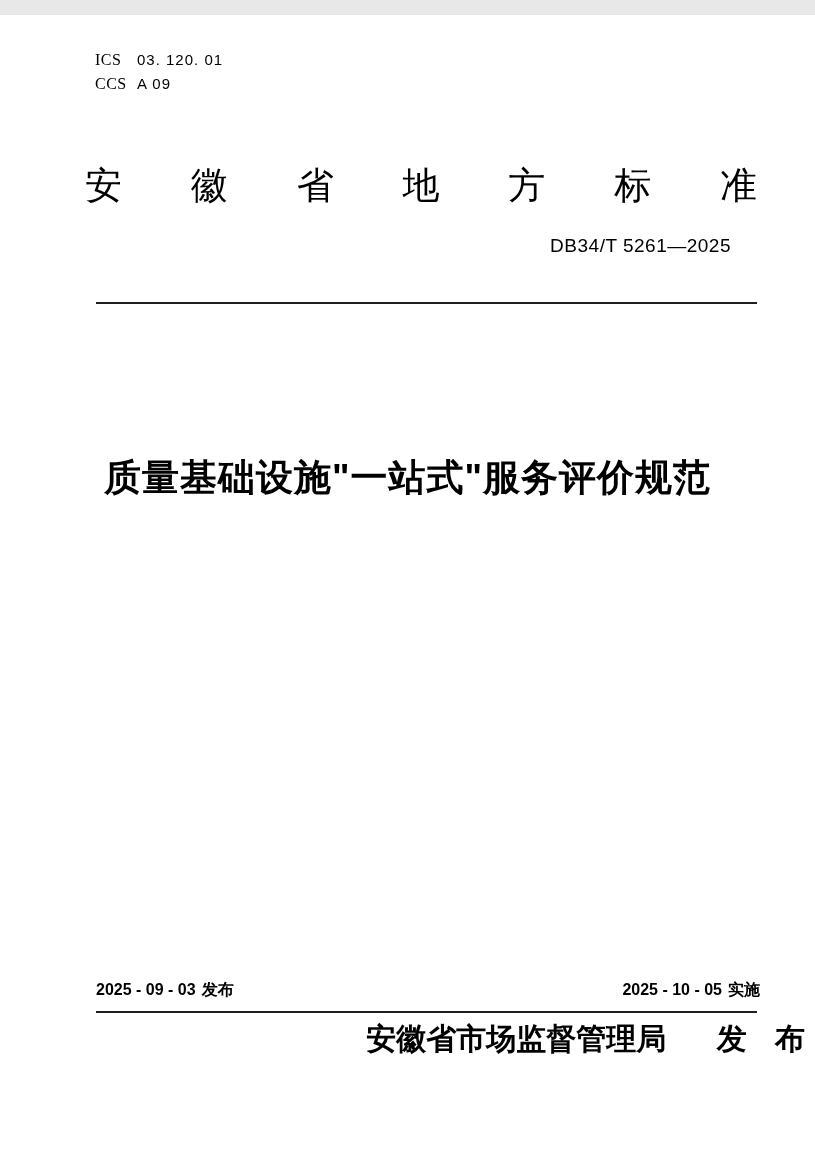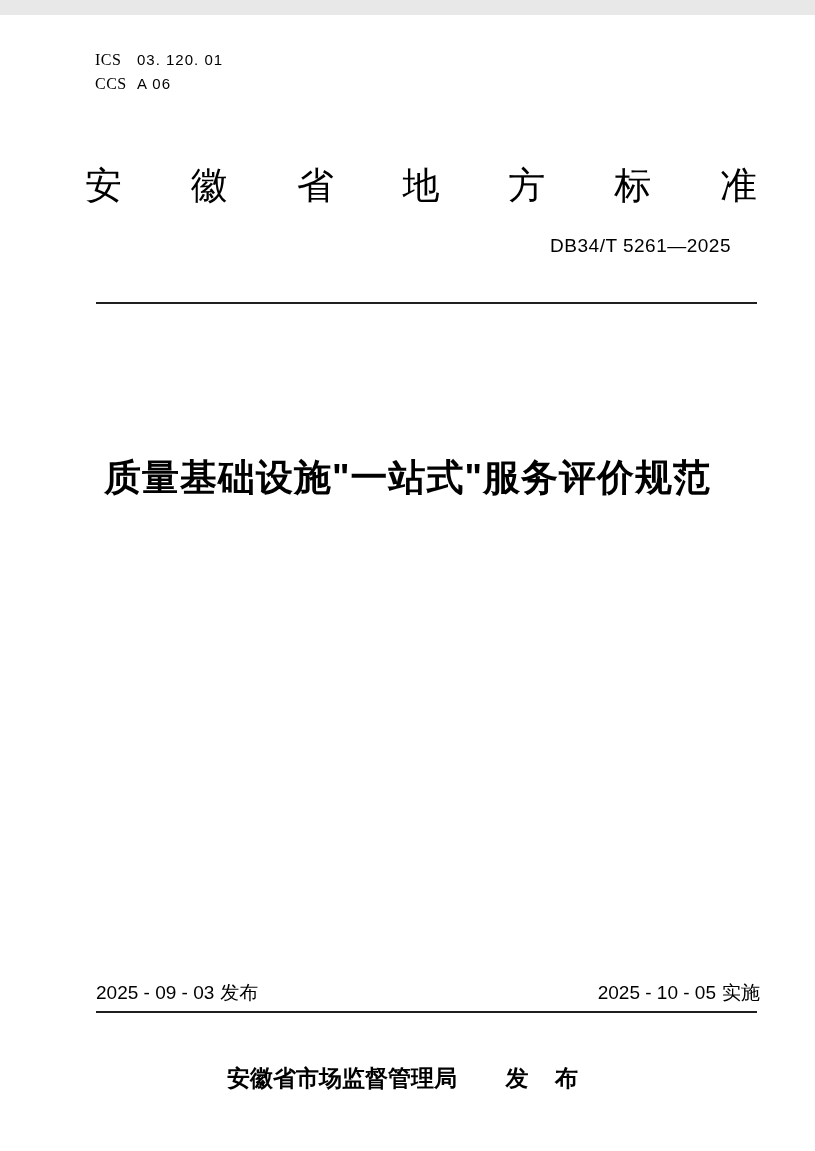--- a/index.html
+++ b/index.html
@@ -123,53 +123,53 @@
   }
 
   
   .footer-dates {
     position: absolute;
     left: 96px;
     top: 965px;
     width: 664px;
     display: flex;
     justify-content: space-between;
-    font-size: 19px;
-    font-weight: 400;
+    font-size: 16px;
+    font-weight: 700;
     white-space: nowrap;
   }
   .footer-dates .date-label { margin-left: 6px; }
 
   
   .publisher-row {
     position: absolute;
-    top: 1048px;
+    top: 1004px;
     left: 0;
     width: 100%;
-    text-align: center;
-    font-size: 23px;
+    text-align: right;
+    font-size: 30px;
     font-weight: 700;
     white-space: nowrap;
   }
   .publisher-row .publish-action {
     margin-left: 42px;
     letter-spacing: 10px;
   }
 </style>
 </head>
 <body>
 
 <div class="page">
 
   <div class="codes">
     <div class="row">
       <span class="label">ICS</span><span class="value">03. 120. 01</span>
     </div>
     <div class="row">
-      <span class="label">CCS</span><span class="value">A 06</span>
+      <span class="label">CCS</span><span class="value">A 09</span>
     </div>
   </div>
 
 
   <div class="standard-name">
     <span>安</span>
     <span>徽</span>
     <span>省</span>
     <span>地</span>
     <span>方</span>

